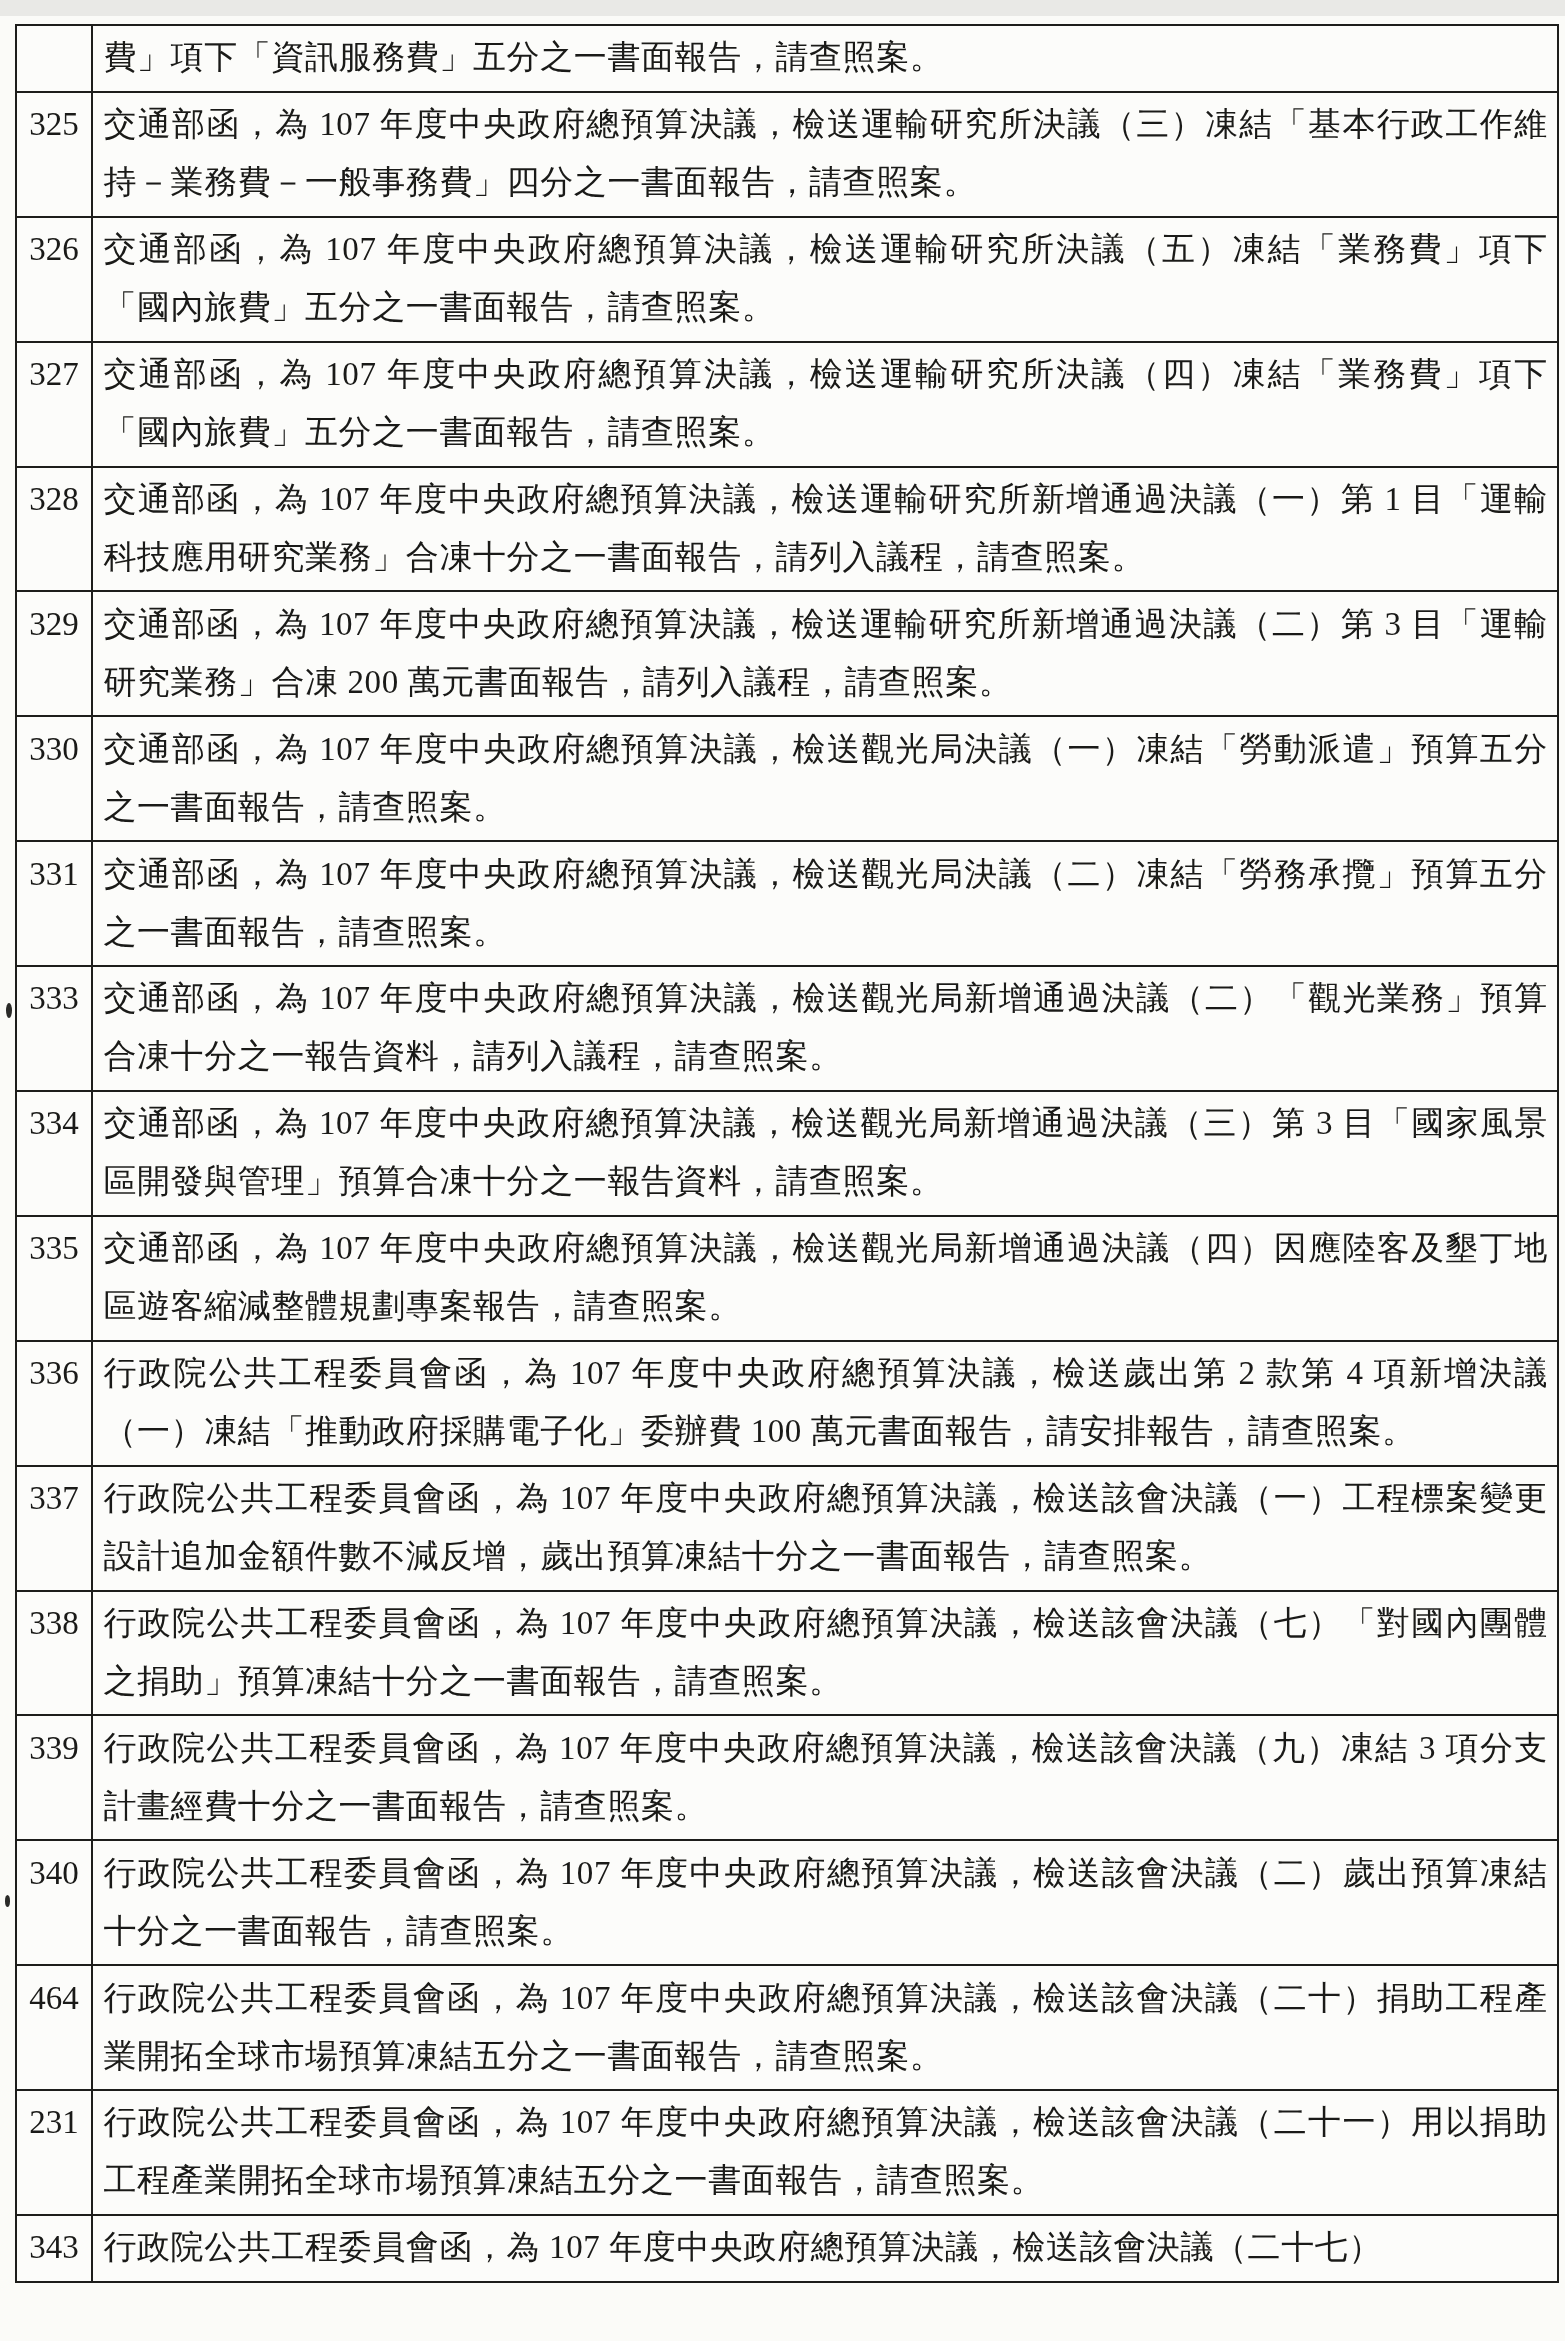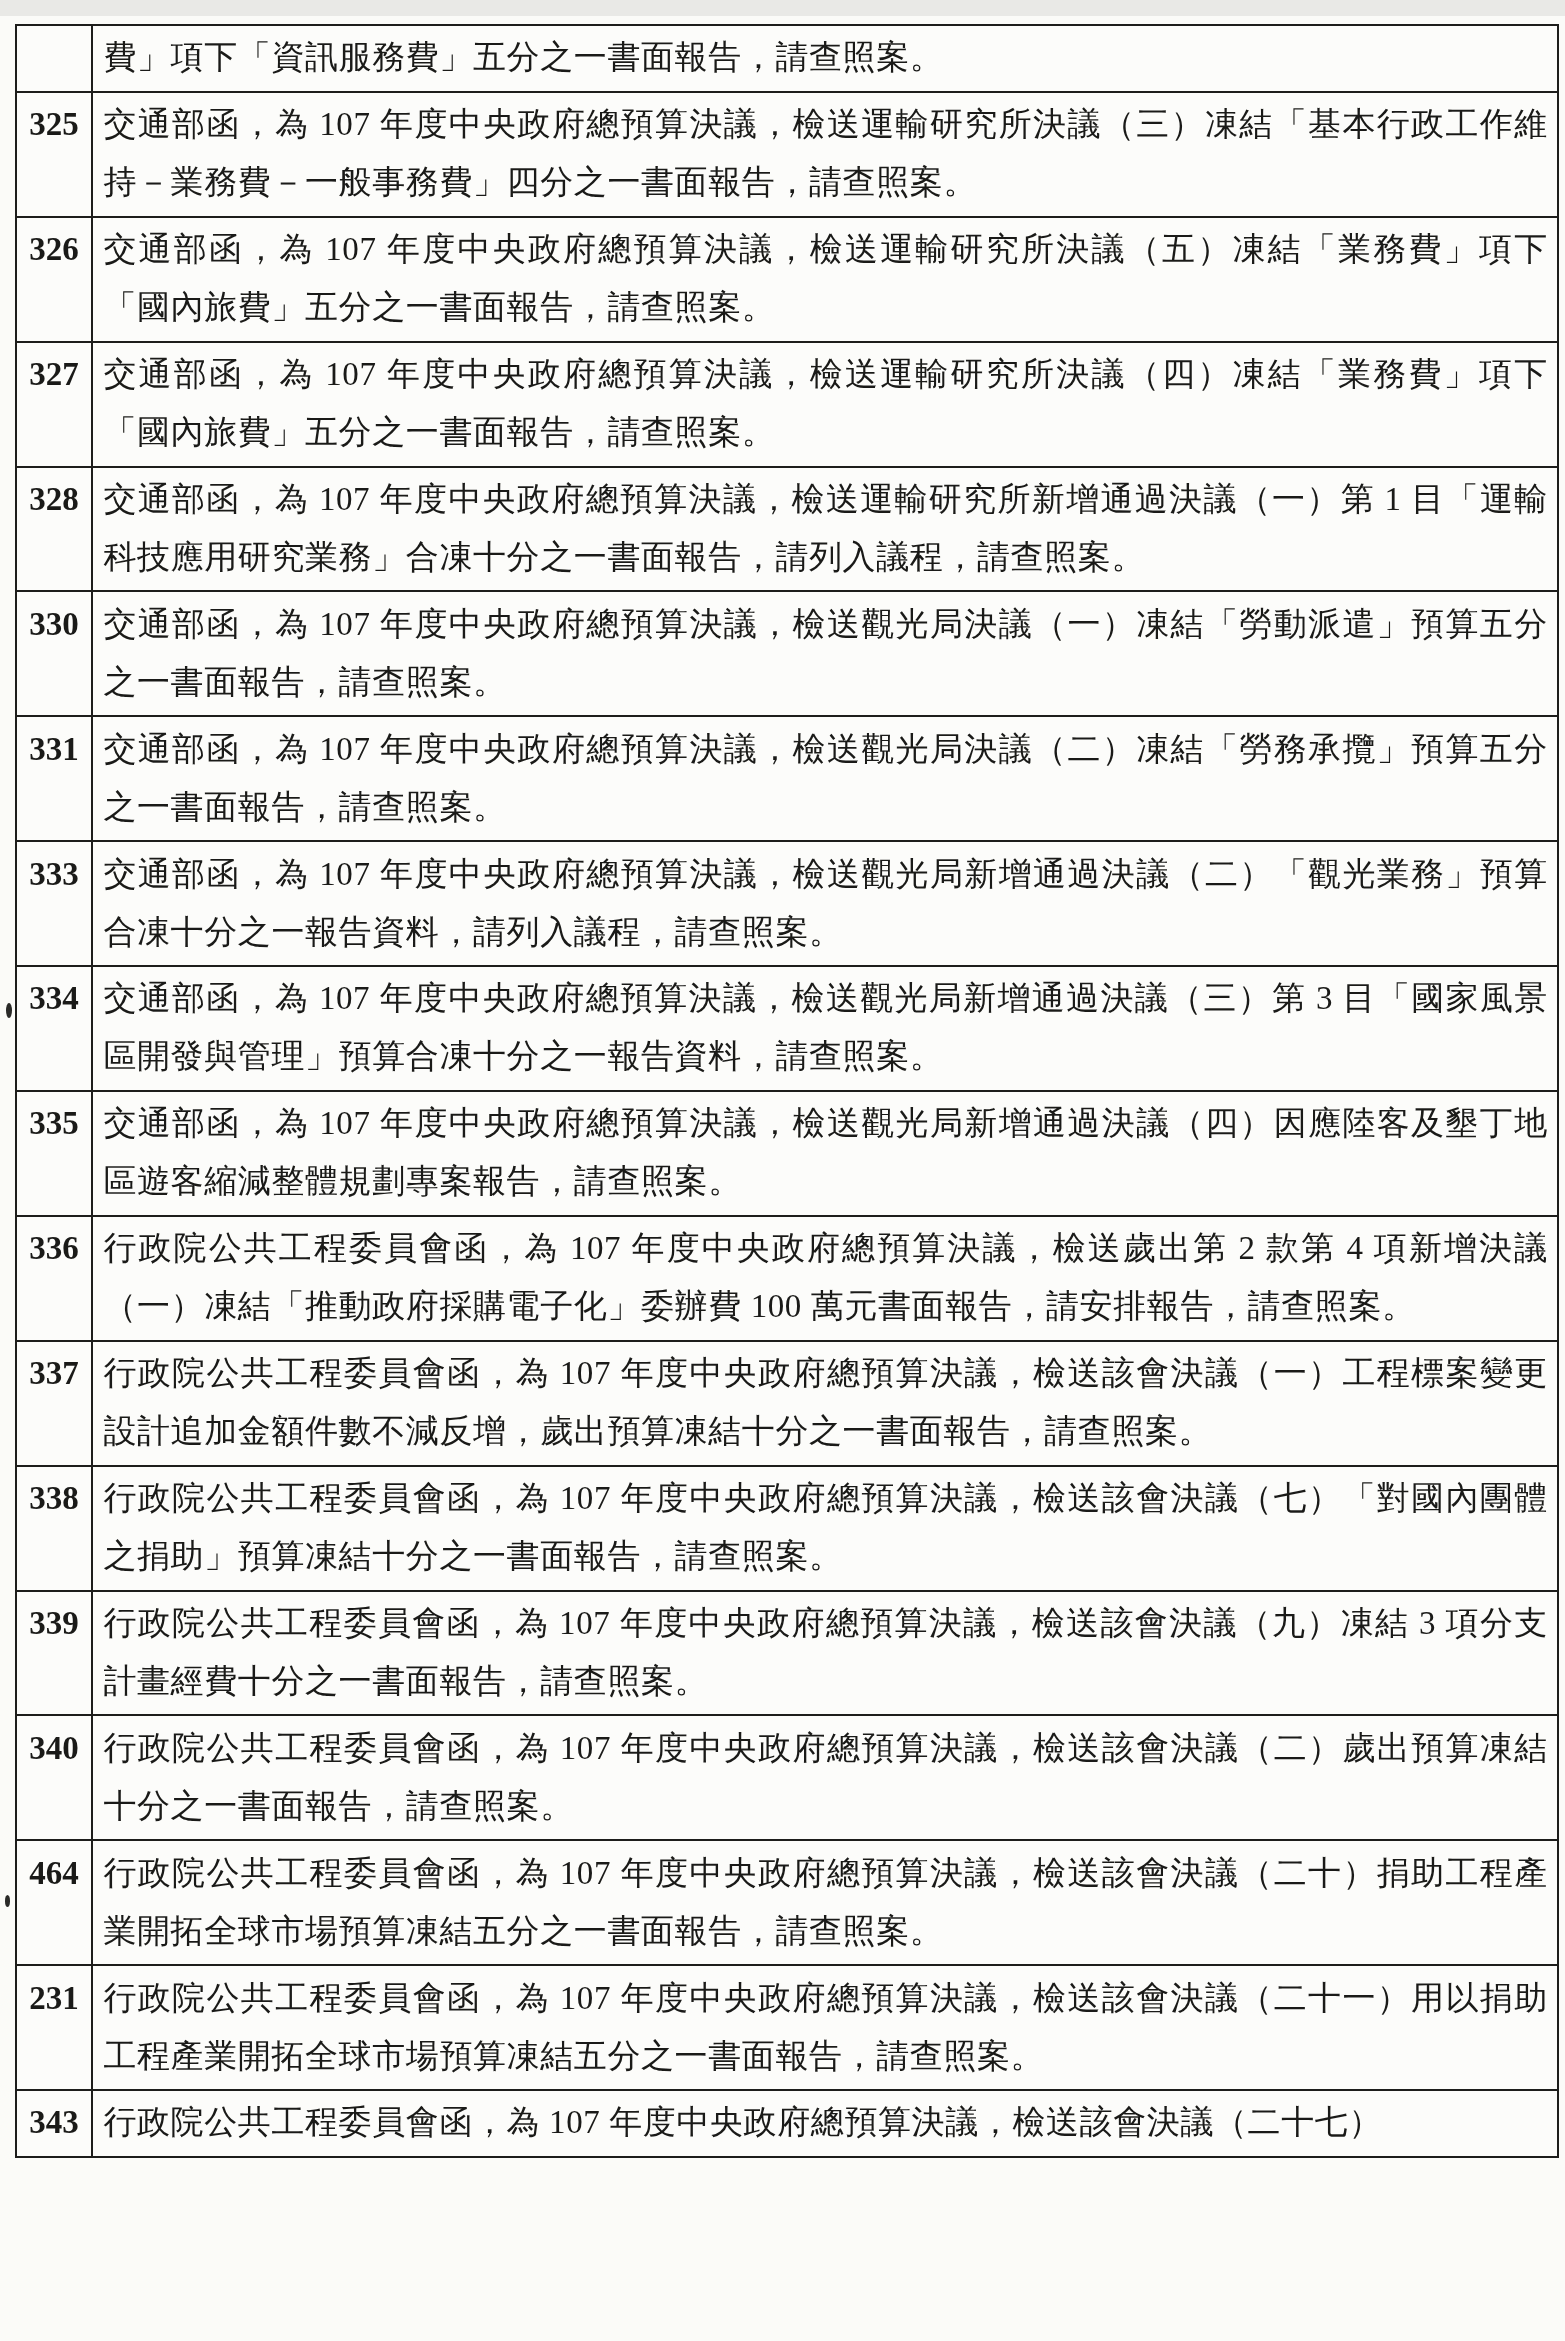--- a/index.html
+++ b/index.html
@@ -30,21 +30,20 @@
     padding: 0;
   }
   td.num-cell {
     width: 74px;
     text-align: center;
     font-size: 33px;
     line-height: 58px;
     padding-top: 2.3px;
     letter-spacing: 0px;
     color: #1a1a18;
-    font-weight: bold;
   }
   td.txt-cell {
     font-size: 33px;
     line-height: 58px;
     padding: 2.3px 9.2px 4.6px 10.4px;
     text-align: justify;
     letter-spacing: 0.6px;
     color: #1a1a18;
     word-break: break-all;
   }
@@ -78,20 +77,24 @@
         <td class="num-cell">326</td>
         <td class="txt-cell">交通部函，為 107 年度中央政府總預算決議，檢送運輸研究所決議（五）凍結「業務費」項下「國內旅費」五分之一書面報告，請查照案。</td>
       </tr>
       <tr>
         <td class="num-cell">327</td>
         <td class="txt-cell">交通部函，為 107 年度中央政府總預算決議，檢送運輸研究所決議（四）凍結「業務費」項下「國內旅費」五分之一書面報告，請查照案。</td>
       </tr>
       <tr>
         <td class="num-cell">328</td>
         <td class="txt-cell">交通部函，為 107 年度中央政府總預算決議，檢送運輸研究所新增通過決議（一）第 1 目「運輸科技應用研究業務」合凍十分之一書面報告，請列入議程，請查照案。</td>
+      </tr>
+      <tr>
+        <td class="num-cell">329</td>
+        <td class="txt-cell">交通部函，為 107 年度中央政府總預算決議，檢送運輸研究所新增通過決議（二）第 3 目「運輸研究業務」合凍 200 萬元書面報告，請列入議程，請查照案。</td>
       </tr>
       <tr>
         <td class="num-cell">330</td>
         <td class="txt-cell">交通部函，為 107 年度中央政府總預算決議，檢送觀光局決議（一）凍結「勞動派遣」預算五分之一書面報告，請查照案。</td>
       </tr>
       <tr>
         <td class="num-cell">331</td>
         <td class="txt-cell">交通部函，為 107 年度中央政府總預算決議，檢送觀光局決議（二）凍結「勞務承攬」預算五分之一書面報告，請查照案。</td>
       </tr>
       <tr>

